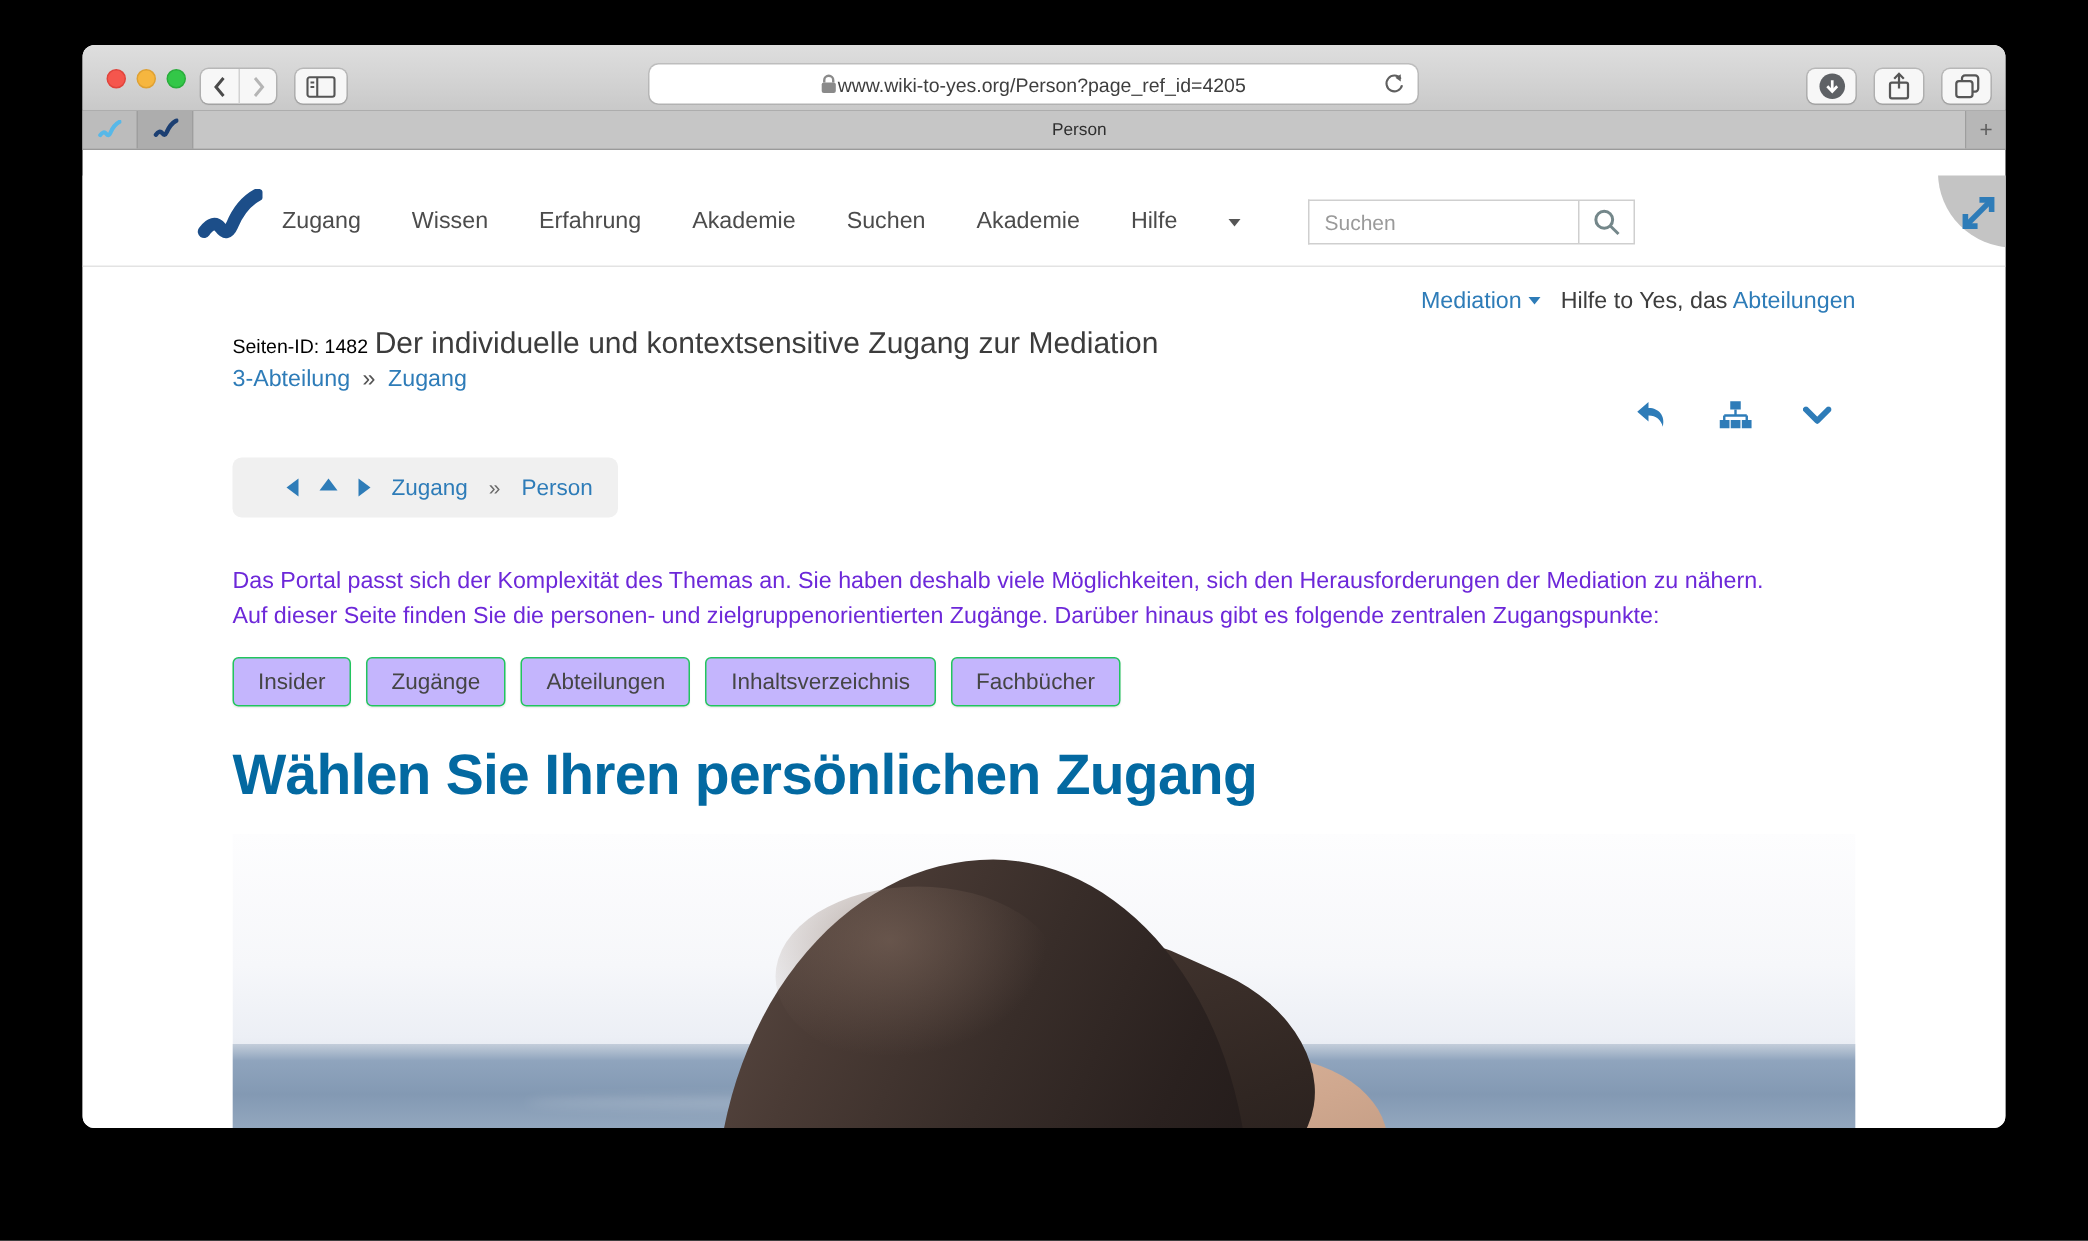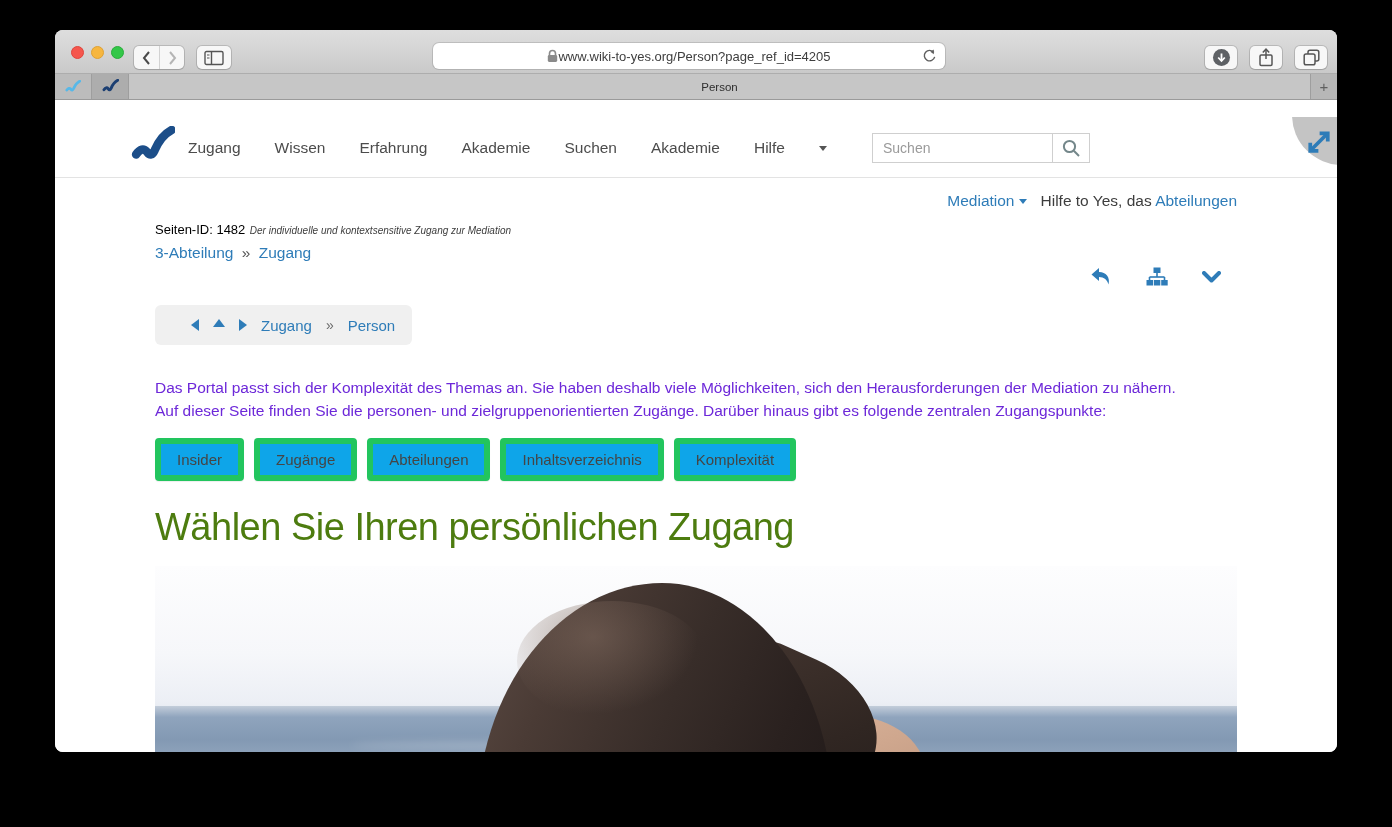--- a/index.html
+++ b/index.html
@@ -79,43 +79,43 @@
   .headerlinks { margin-top:14px; display:flex; justify-content:flex-end; align-items:center;
                  gap:14px; font-size:15.5px; }
   .blue { color:#2e7cb8; }
   .dropcaret { display:inline-block; width:0; height:0; border-left:4px solid transparent;
                border-right:4px solid transparent; border-top:5px solid #2e7cb8;
                margin-left:4px; vertical-align:2px; }
   .tagline { color:#3d3d3d; }
 
   .metablock { margin-top:8px; line-height:22px; }
   .seiten-id { font-size:13px; color:#000000; }
-  .pagetitle { font-size:10px; color:#3c3c3c;font-style:italic; }
+  .pagetitle { font-size:20px; color:#3c3c3c; }
   .metalinks { font-size:15.5px; }
   .sep { color:#555; padding:0 4px; }
 
   .actionicons { position:absolute; top:150px; right:116px; display:flex; gap:34px; align-items:center; }
   .actionicons > span { cursor:pointer; }
 
   .breadcrumb { margin-top:41px; width:257px; height:40px; background:#f0f0f0; border-radius:6px;
                 display:flex; align-items:center; padding:0 22px; gap:14px; font-size:15px; }
   .tri { width:0; height:0; display:inline-block; cursor:pointer; }
   .tri-left  { border-top:6px solid transparent; border-bottom:6px solid transparent; border-right:8px solid #2e7cb8; }
   .tri-up    { border-left:6px solid transparent; border-right:6px solid transparent; border-bottom:8px solid #2e7cb8; margin-top:-4px; }
   .tri-right { border-top:6px solid transparent; border-bottom:6px solid transparent; border-left:8px solid #2e7cb8; }
   .bc-sep { color:#6b6b6b; font-size:14px; }
 
   .intro { margin-top:31px; font-size:15.5px; color:#6d28d9; line-height:23px; }
 
   .quickbtns { margin-top:16px; display:flex; gap:10px; }
-  .qbtn { height:43px; padding:0 16px; background:#0ea5e9; border:6px solid #22c55e; border-radius:4px;
+  .qbtn { height:33px; padding:0 16px; background:#c4b5fd; border:1px solid #22c55e; border-radius:4px;
           font-size:15px; color:#454545; display:flex; align-items:center;
           box-shadow:0 1px 1px rgba(0,0,0,.07); cursor:pointer; }
 
-  h1.bigtitle { margin-top:25px; font-size:38px; font-weight:normal; color:#4d7c0f; letter-spacing:-.5px; }
+  h1.bigtitle { margin-top:25px; font-size:38px; font-weight:bold; color:#0369a1; letter-spacing:-.5px; }
 
   
   .photo { position:relative; margin-top:17px; width:1082px; height:219px; overflow:hidden; }
   .sky { position:absolute; inset:0; background:linear-gradient(180deg,#fdfdfe 0%,#f6f7fa 40%,#eceff5 62%,#dfe4ee 70%,#ccd4e2 100%); }
   .sea { position:absolute; left:0; right:0; top:140px; height:80px;
          background:linear-gradient(180deg,#c3cdda 0%,#8fa4bd 14%,#8399b3 42%,#94a8bf 72%,#a3b4c8 100%); }
   .sea::after { content:""; position:absolute; left:18%; top:34px; width:46%; height:10px;
                 background:rgba(255,255,255,.18); filter:blur(4px); border-radius:50%; }
   .face { position:absolute; left:580px; top:148px; width:190px; height:80px;
           border-radius:70% 55% 0 0 / 100% 90% 0 0;
@@ -325,21 +325,21 @@
       <div class="intro">
         <span style="display:block">Das Portal passt sich der Komplexität des Themas an. Sie haben deshalb viele Möglichkeiten, sich den Herausforderungen der Mediation zu nähern.</span>
         <span style="display:block">Auf dieser Seite finden Sie die personen- und zielgruppenorientierten Zugänge. Darüber hinaus gibt es folgende zentralen Zugangspunkte:</span>
       </div>
 
       <div class="quickbtns">
         <button class="qbtn">Insider</button>
         <button class="qbtn">Zugänge</button>
         <button class="qbtn">Abteilungen</button>
         <button class="qbtn">Inhaltsverzeichnis</button>
-        <button class="qbtn">Komplexität</button>
+        <button class="qbtn">Fachbücher</button>
       </div>
 
       <h1 class="bigtitle">Wählen Sie Ihren persönlichen Zugang</h1>
 
       <div class="photo">
         <div class="sky"></div>
         <div class="sea"></div>
         <div class="face"></div>
         <div class="ear"></div>
         <div class="brow"></div>

